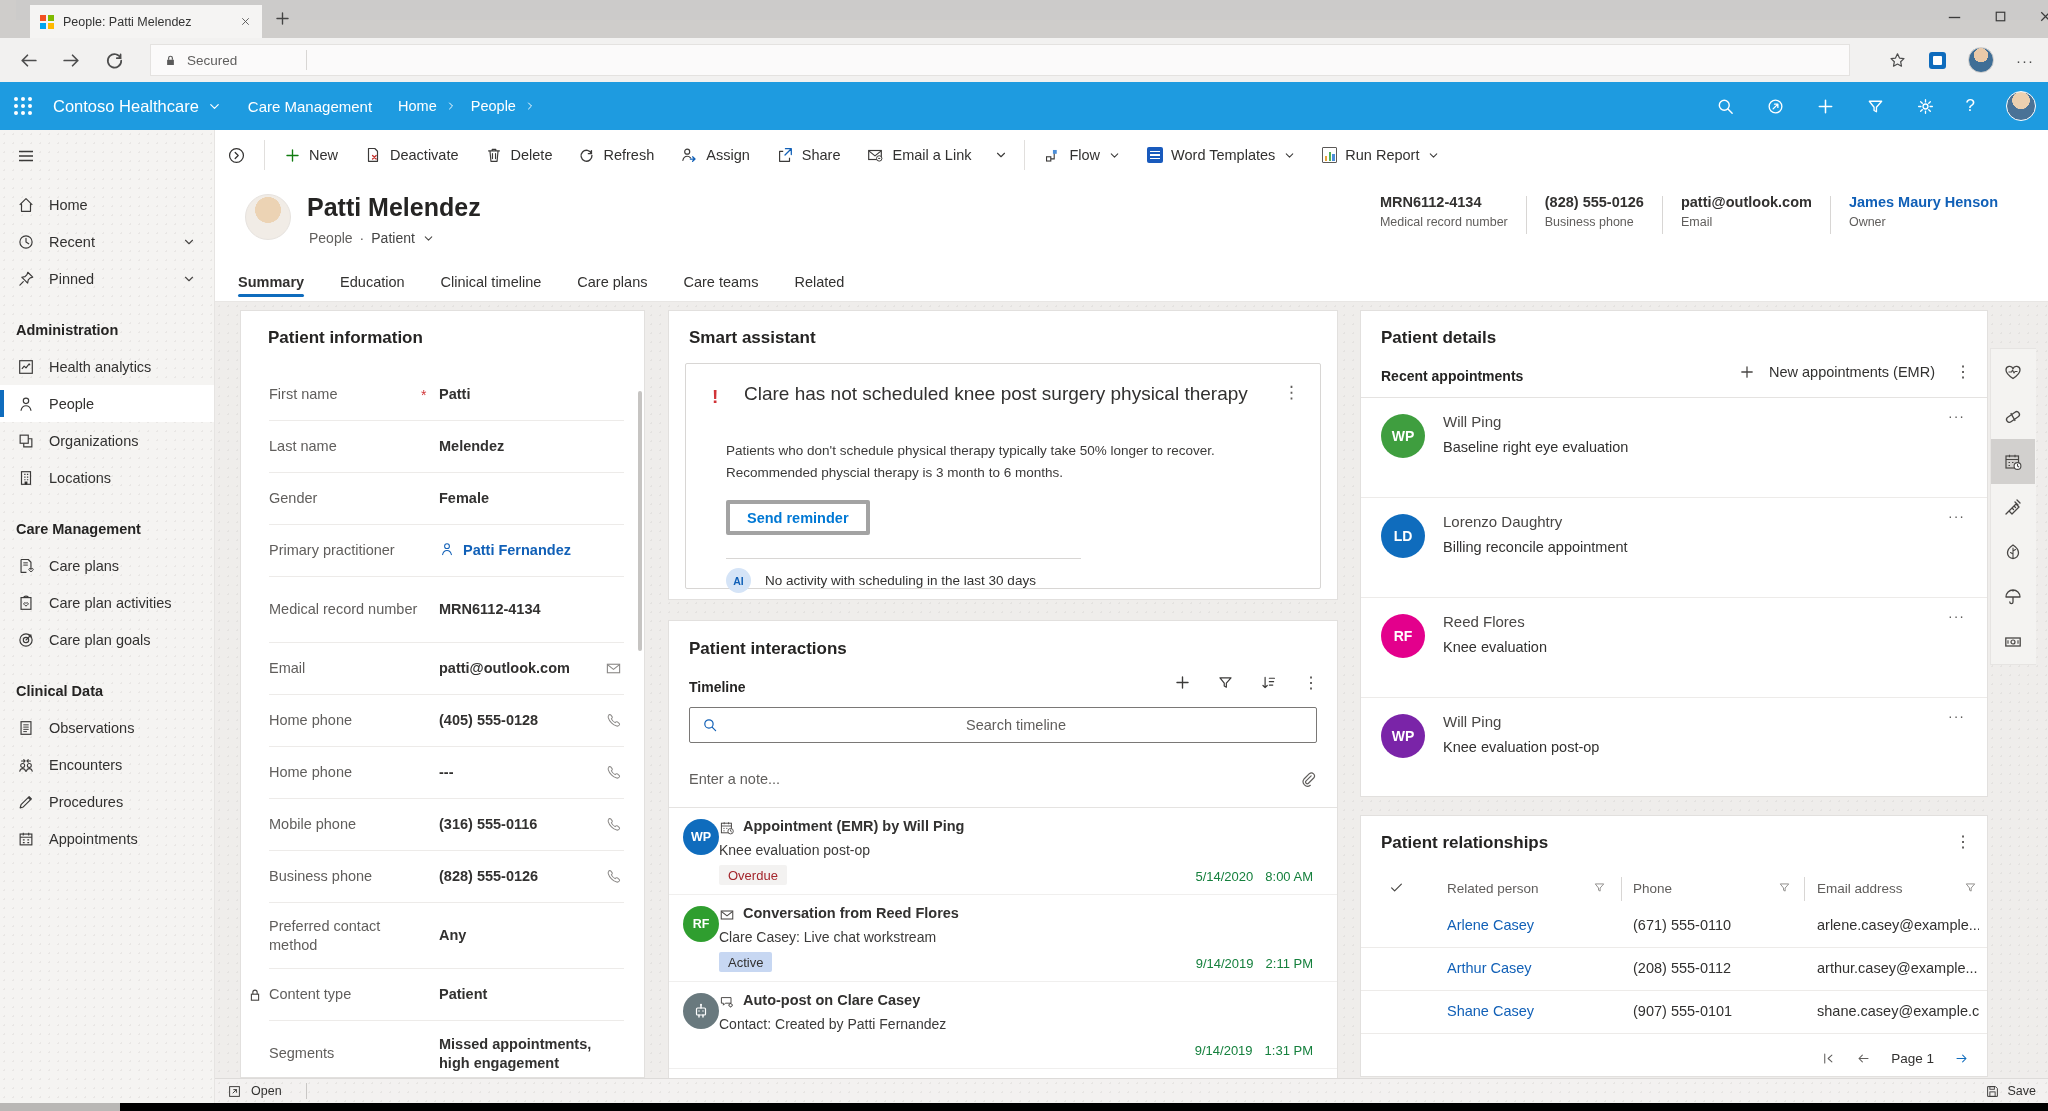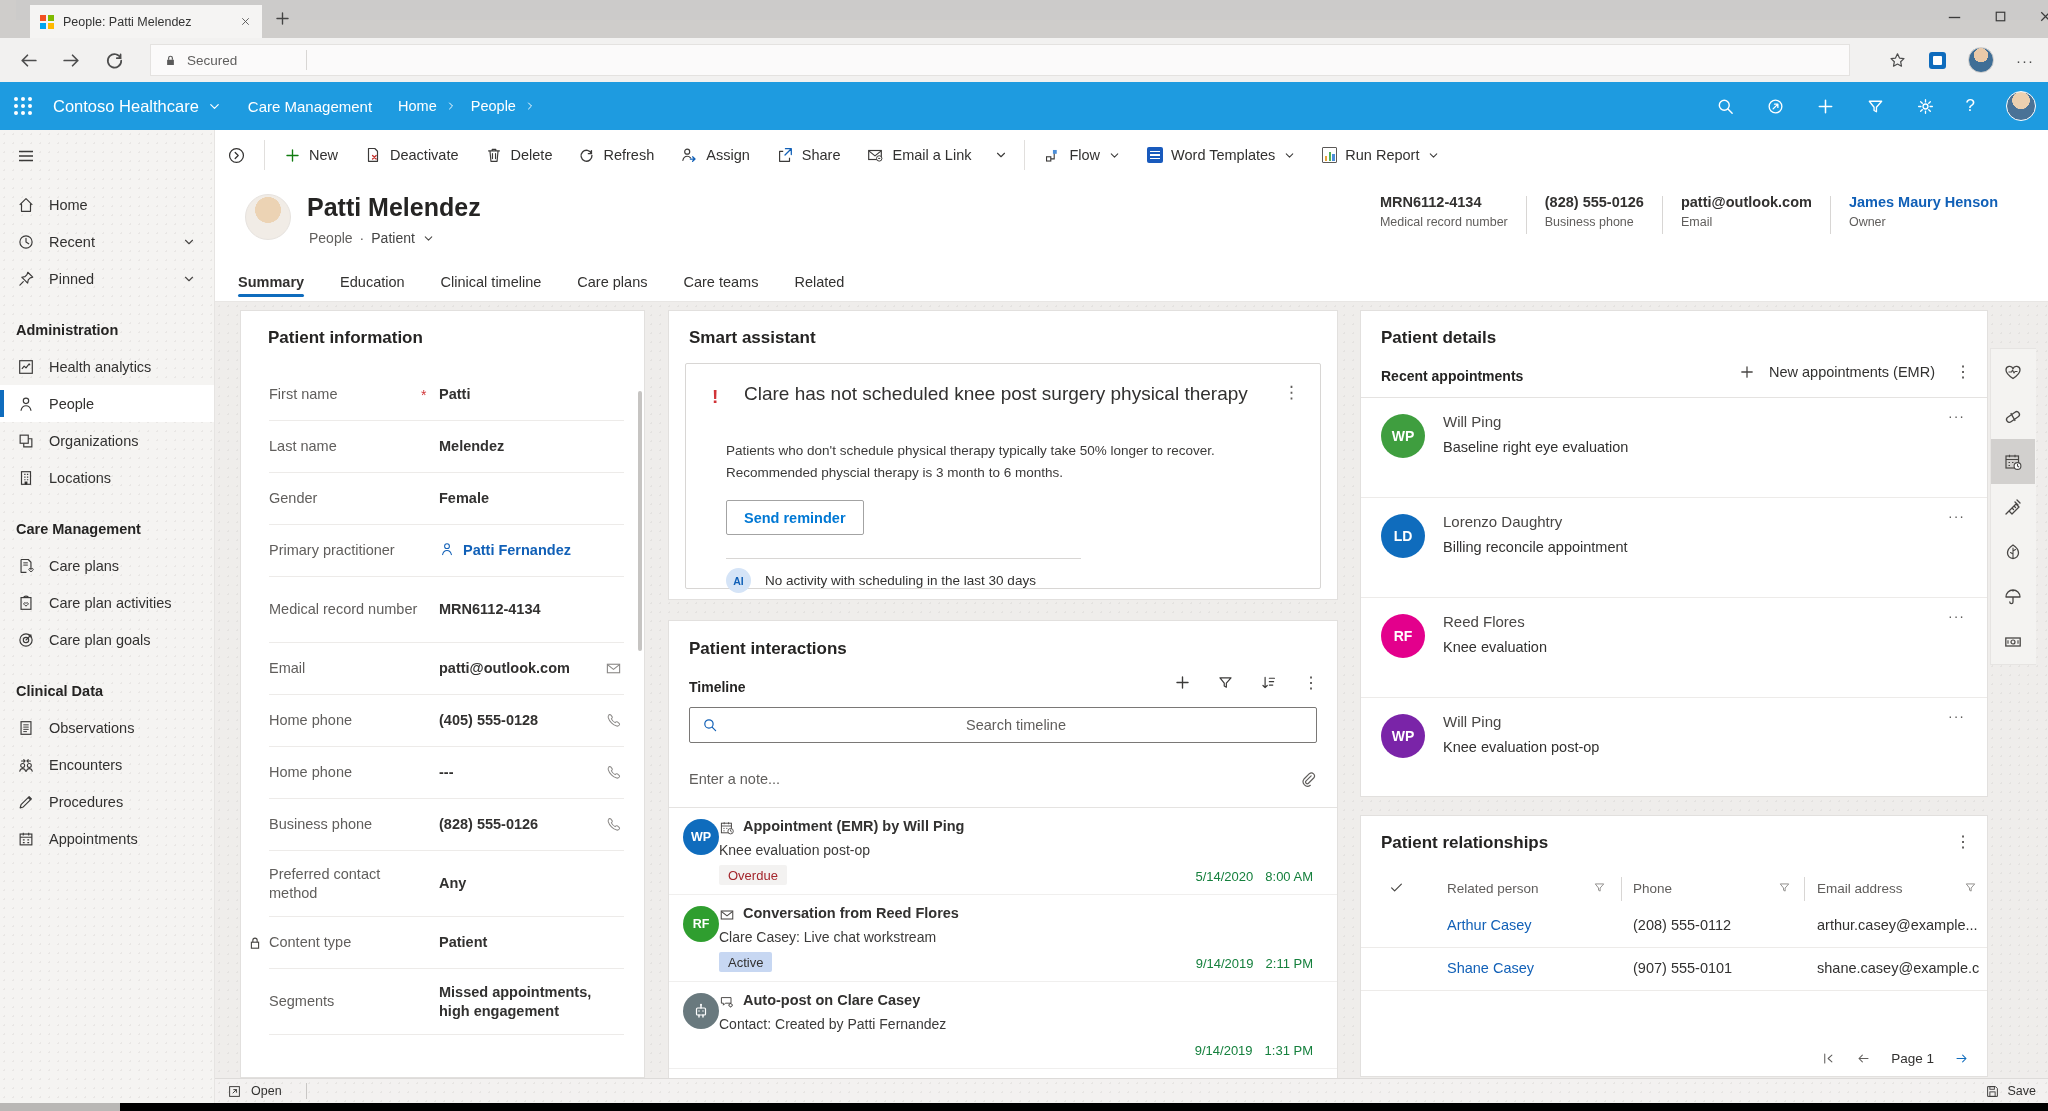--- a/index.html
+++ b/index.html
@@ -127,21 +127,21 @@
 
   
   .p-smart { left:453px; top:8px; width:670px; height:290px; }
   .p-smart .ptitle { position:absolute; left:20px; top:17px; }
   .sa-card { position:absolute; left:16px; top:52px; right:16px; height:226px; border:1px solid #d8d6d4; border-radius:2px; }
   .sa-excl { position:absolute; left:26px; top:22px; color:#d13438; font-weight:bold; font-size:19px; }
   .sa-head { position:absolute; left:58px; top:19px; right:70px; font-size:19px; color:#323130; }
   .sa-kebab { position:absolute; right:20px; top:18px; color:#605e5c; font-size:17px; }
   .sa-body { position:absolute; left:40px; top:76px; right:40px; font-size:13.5px; color:#3b3a39; line-height:22px; }
   .sa-btn { position:absolute; left:40px; top:136px; height:35px; padding:0 17px; background:#fff;
-    border:1px solid #a3a3a3; border-radius:2px; font-size:14.5px; font-weight:bold; color:#0078d4;
+    border:4px solid #a3a3a3; border-radius:2px; font-size:14.5px; font-weight:bold; color:#0078d4;
     display:flex; align-items:center; font-family:inherit; }
   .sa-div { position:absolute; left:40px; top:194px; width:56%; height:1px; background:#d8d6d4; }
   .sa-foot { position:absolute; left:40px; top:204px; display:flex; align-items:center; gap:14px; }
   .ai-badge { width:25px; height:25px; border-radius:50%; background:#d5e4f7; color:#1160b7;
     font-size:10.5px; font-weight:bold; display:grid; place-items:center; }
   .sa-foot-text { font-size:13.5px; color:#323130; }
 
   
   .p-inter { left:453px; top:318px; width:670px; height:460px; overflow:hidden; }
   .p-inter .ptitle { position:absolute; left:20px; top:18px; }
@@ -845,20 +845,28 @@
         </div>
         <div class="pi-row">
           <span class="pi-label">Home phone</span>
           <span class="pi-req"></span>
           <span class="pi-value">---</span>
           <svg class="pi-icon-r" width="17" height="17">
               <use href="#ic-phone"></use>
             </svg>
         </div>
         <div class="pi-row">
+          <span class="pi-label">Mobile phone</span>
+          <span class="pi-req"></span>
+          <span class="pi-value">(316) 555-0116</span>
+          <svg class="pi-icon-r" width="17" height="17">
+              <use href="#ic-phone"></use>
+            </svg>
+        </div>
+        <div class="pi-row">
           <span class="pi-label">Business phone</span>
           <span class="pi-req"></span>
           <span class="pi-value">(828) 555-0126</span>
           <svg class="pi-icon-r" width="17" height="17">
               <use href="#ic-phone"></use>
             </svg>
         </div>
         <div class="pi-row tall">
           <span class="pi-label">Preferred contact method</span>
           <span class="pi-req"></span>
@@ -1035,20 +1043,25 @@
             <use href="#ic-funnel"></use>
           </svg>
         <span class="pr-vdiv" style="left:443px"></span>
         <span class="pr-col" style="left:456px">Email address</span>
         <svg class="pr-funnel" style="left:603px" width="13" height="13">
             <use href="#ic-funnel"></use>
           </svg>
       </div>
       <div class="pr-rows">
         <div class="pr-row">
+          <span class="pr-name">Arlene Casey</span>
+          <span class="pr-phone">(671) 555-0110</span>
+          <span class="pr-email">arlene.casey@example...</span>
+        </div>
+        <div class="pr-row">
           <span class="pr-name">Arthur Casey</span>
           <span class="pr-phone">(208) 555-0112</span>
           <span class="pr-email">arthur.casey@example...</span>
         </div>
         <div class="pr-row">
           <span class="pr-name">Shane Casey</span>
           <span class="pr-phone">(907) 555-0101</span>
           <span class="pr-email">shane.casey@example.c...</span>
         </div>
       </div>

